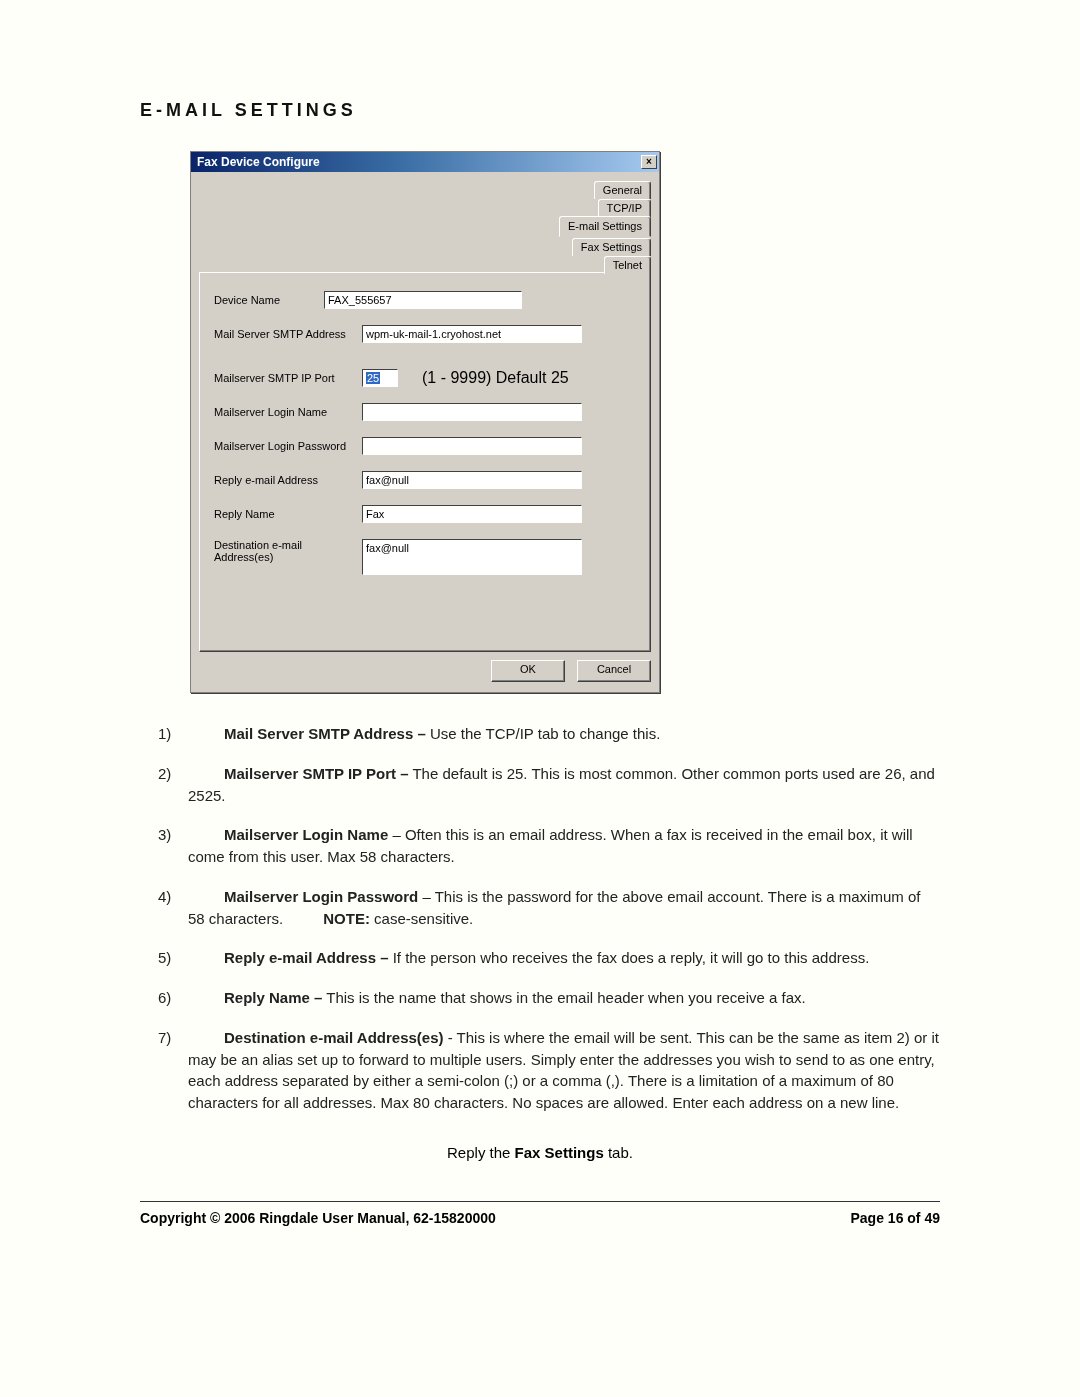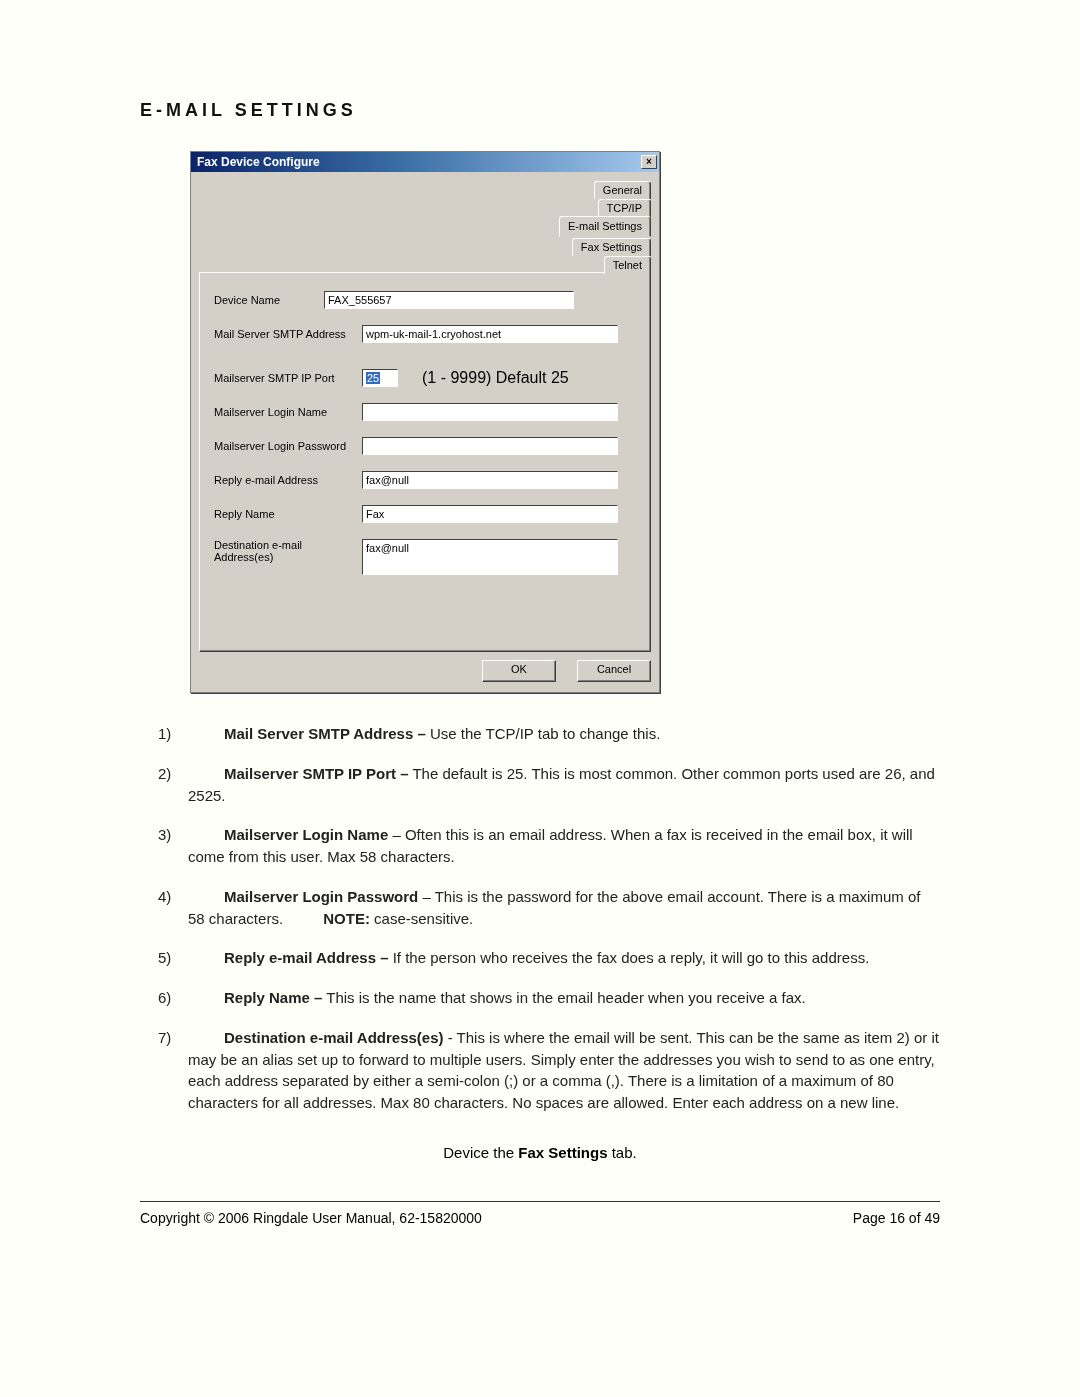--- a/index.html
+++ b/index.html
@@ -117,30 +117,30 @@
     border-left-color: #404040;
     border-right-color: #fff;
     border-bottom-color: #fff;
     background: #fff;
     font-size: 11px;
     padding: 1px 3px;
     height: 18px;
     line-height: 14px;
     font-family: "Tahoma", Arial, sans-serif;
   }
-  .w-wide { width: 256px; }
-  .w-name { width: 250px; }
+  .w-wide { width: 220px; }
+  .w-name { width: 198px; }
   .w-port { width: 36px; text-align: left; background:#fff; }
   .port-sel { background:#fff; }
   .port-sel .sel { background:#316ac5; color:#fff; padding:0 1px;}
   .hint { margin-left: 24px; font-size: 16px; }
   .dialog-buttons {
     display: flex;
     justify-content: flex-end;
-    gap: 21px;
+    gap: 12px;
     padding: 8px 0 0 0;
   }
   .btn {
     min-width: 74px;
     height: 22px;
     background: #d4d0c8;
     border: 1px solid #404040;
     border-top-color: #fff;
     border-left-color: #fff;
     box-shadow: inset -1px -1px 0 #808080;
@@ -167,21 +167,21 @@
   .select-line .b { font-weight: bold; }
   hr.foot {
     border: none;
     border-top: 1px solid #333;
     margin: 40px 0 8px 0;
   }
   .footer {
     display: flex;
     justify-content: space-between;
     font-size: 14px;
-    font-weight: normal;
+    font-weight: bold;
   }
 </style>
 </head>
 <body>
 
 <div class="page">
 
   <div class="section-heading">E-MAIL SETTINGS</div>
 
   <div class="dialog">
@@ -275,21 +275,21 @@
       <span class="num">6)</span>
       <span class="lead">Reply Name –</span><span> This is the name that shows in the email header when you receive a fax.</span>
     </div>
     <div class="desc-item">
       <span class="num">7)</span>
       <span class="lead">Destination e-mail Address(es)</span><span> - This is where the email will be sent. This can be the same as item 2) or it may be an alias set up to forward to multiple users.  Simply enter the addresses you wish to send to as one entry, each address separated by either a semi-colon (;) or a comma (,). There is a limitation of a maximum of 80 characters for all addresses. Max 80 characters. No spaces are allowed. Enter each address on a new line.</span>
     </div>
   </div>
 
   <div class="select-line">
-    <span>Device the </span><span class="b">Fax Settings</span><span> tab.</span>
+    <span>Reply the </span><span class="b">Fax Settings</span><span> tab.</span>
   </div>
 
   <hr class="foot">
   <div class="footer">
     <span>Copyright © 2006 Ringdale   User Manual, 62-15820000</span>
     <span>Page 16 of 49</span>
   </div>
 
 </div>
 

